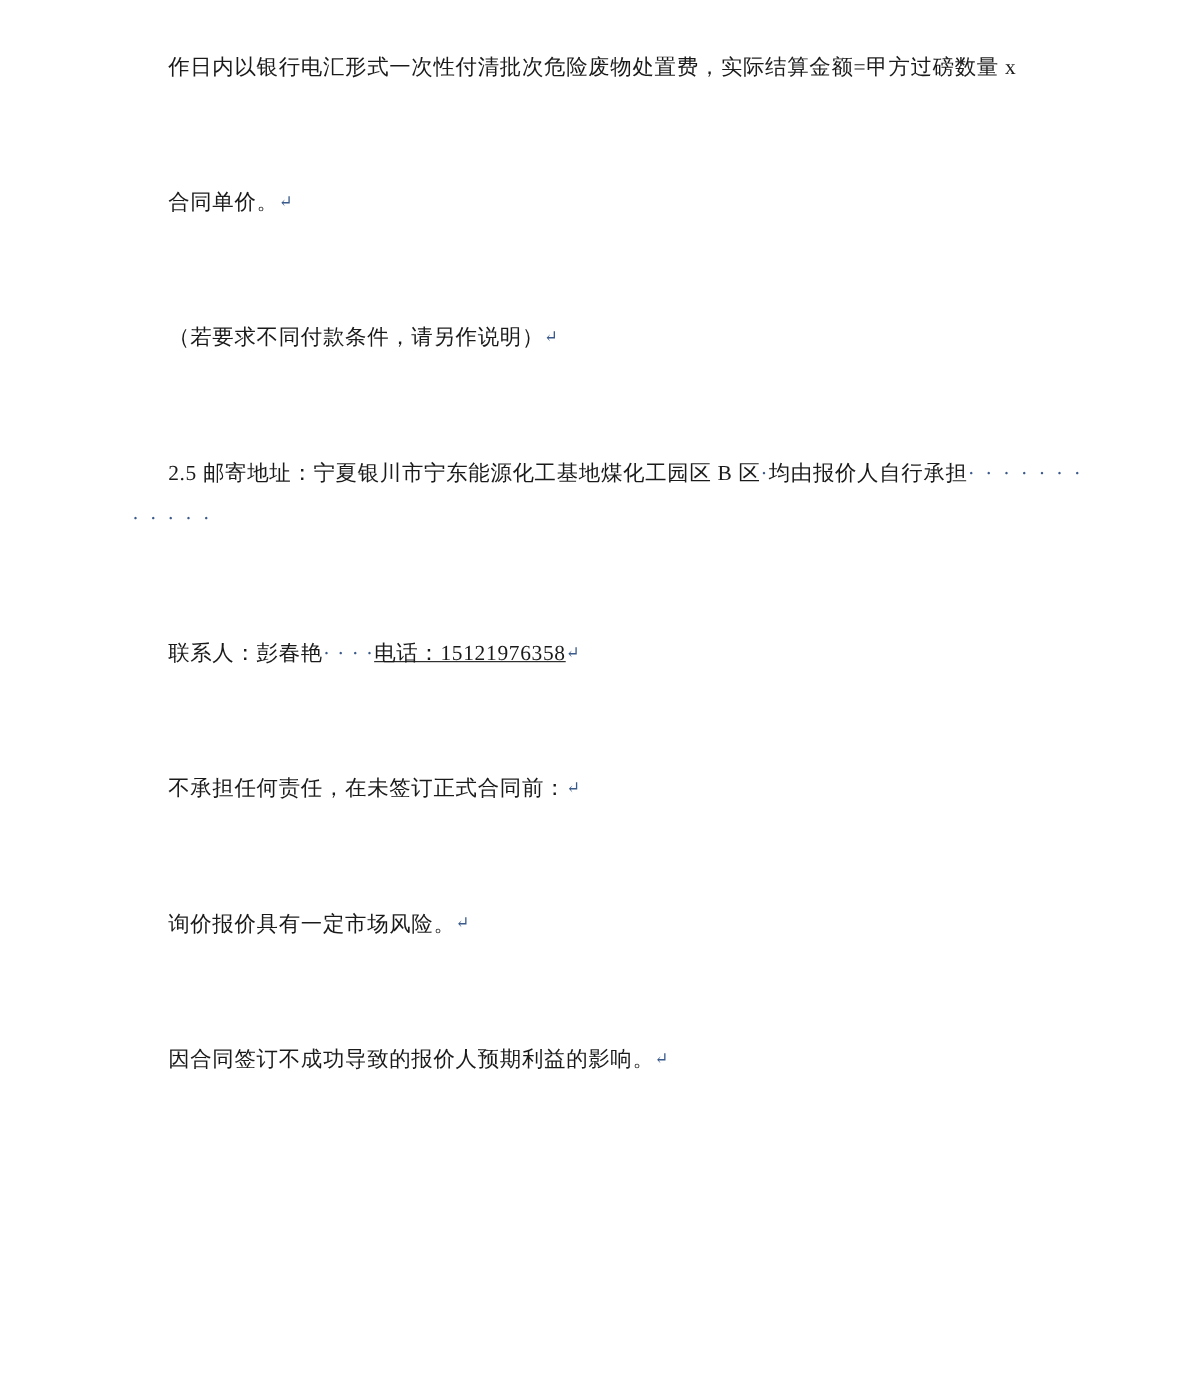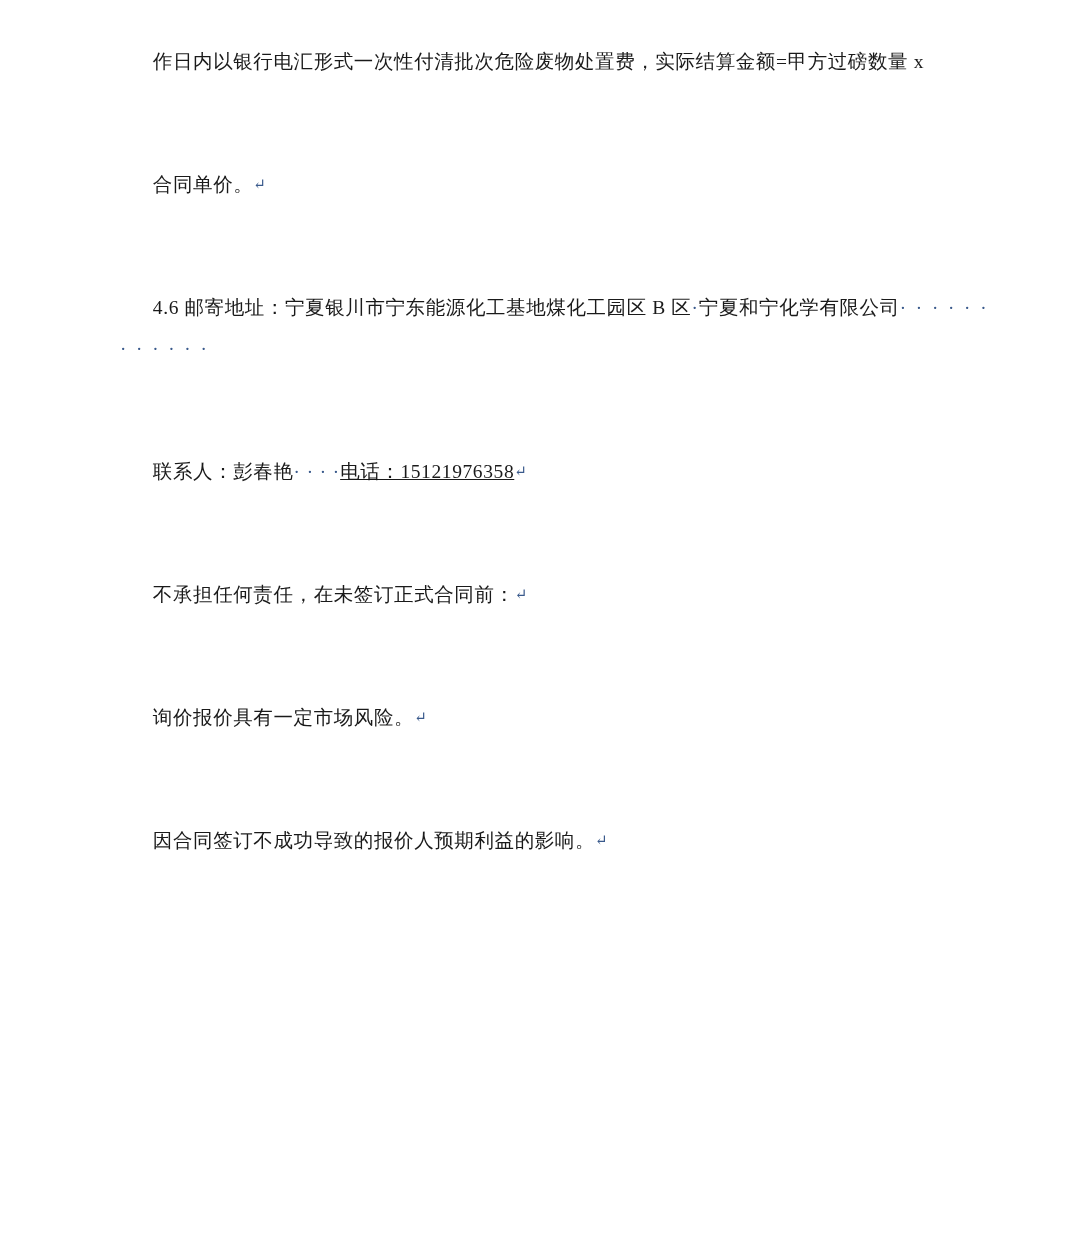--- a/index.html
+++ b/index.html
@@ -65,23 +65,26 @@
 <div class="page">
   <div class="doc-body">
 
     <p class="para">
       <span>作日内以银行电汇形式一次性付清批次危险废物处置费，实际结算金额=甲方过磅数量 x</span>
     </p>
     <p class="para">
       <span>合同单价。</span><span class="mark">↵</span>
     </p>
 
+    <p class="para indent">
+      <span>（若要求不同付款条件，请另作说明）</span><span class="mark">↵</span>
+    </p>
 
     <p class="para indent-small">
-      <span>4.6 邮寄地址：宁夏银川市宁东能源化工基地煤化工园区 B 区</span><span class="dots-tight">·</span><span>宁夏和宁化学有限公司</span><span class="dots">· · · · · · · · · · · ·</span>
+      <span>2.5 邮寄地址：宁夏银川市宁东能源化工基地煤化工园区 B 区</span><span class="dots-tight">·</span><span>均由报价人自行承担</span><span class="dots">· · · · · · · · · · · ·</span>
     </p>
 
     <p class="para indent-large">
       <span>联系人：彭春艳</span><span class="dots-tight">· · · ·</span><span class="nums">电话：15121976358</span><span class="mark">↵</span>
     </p>
 
     <p class="para">
       <span>不承担任何责任，在未签订正式合同前：</span><span class="mark">↵</span>
     </p>
 

